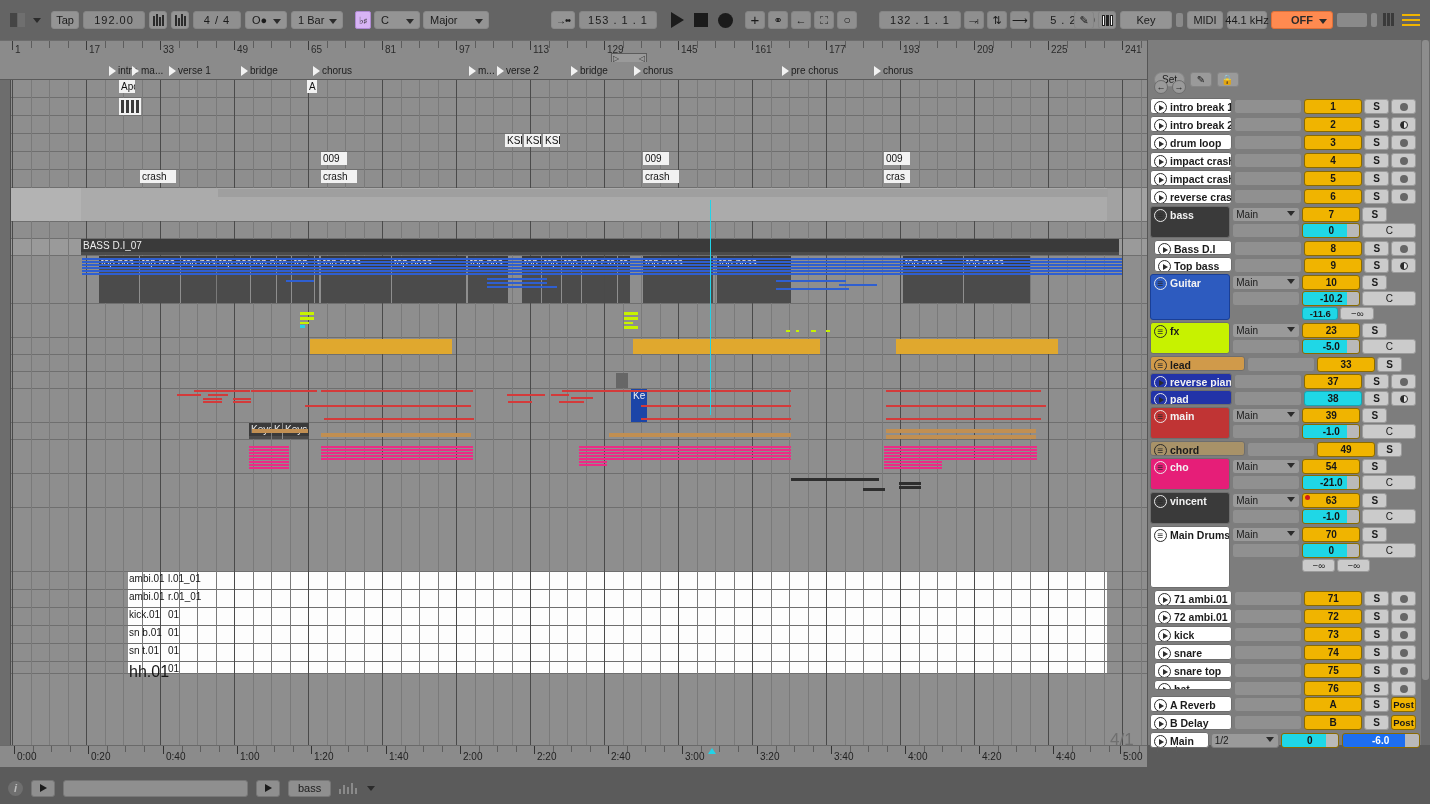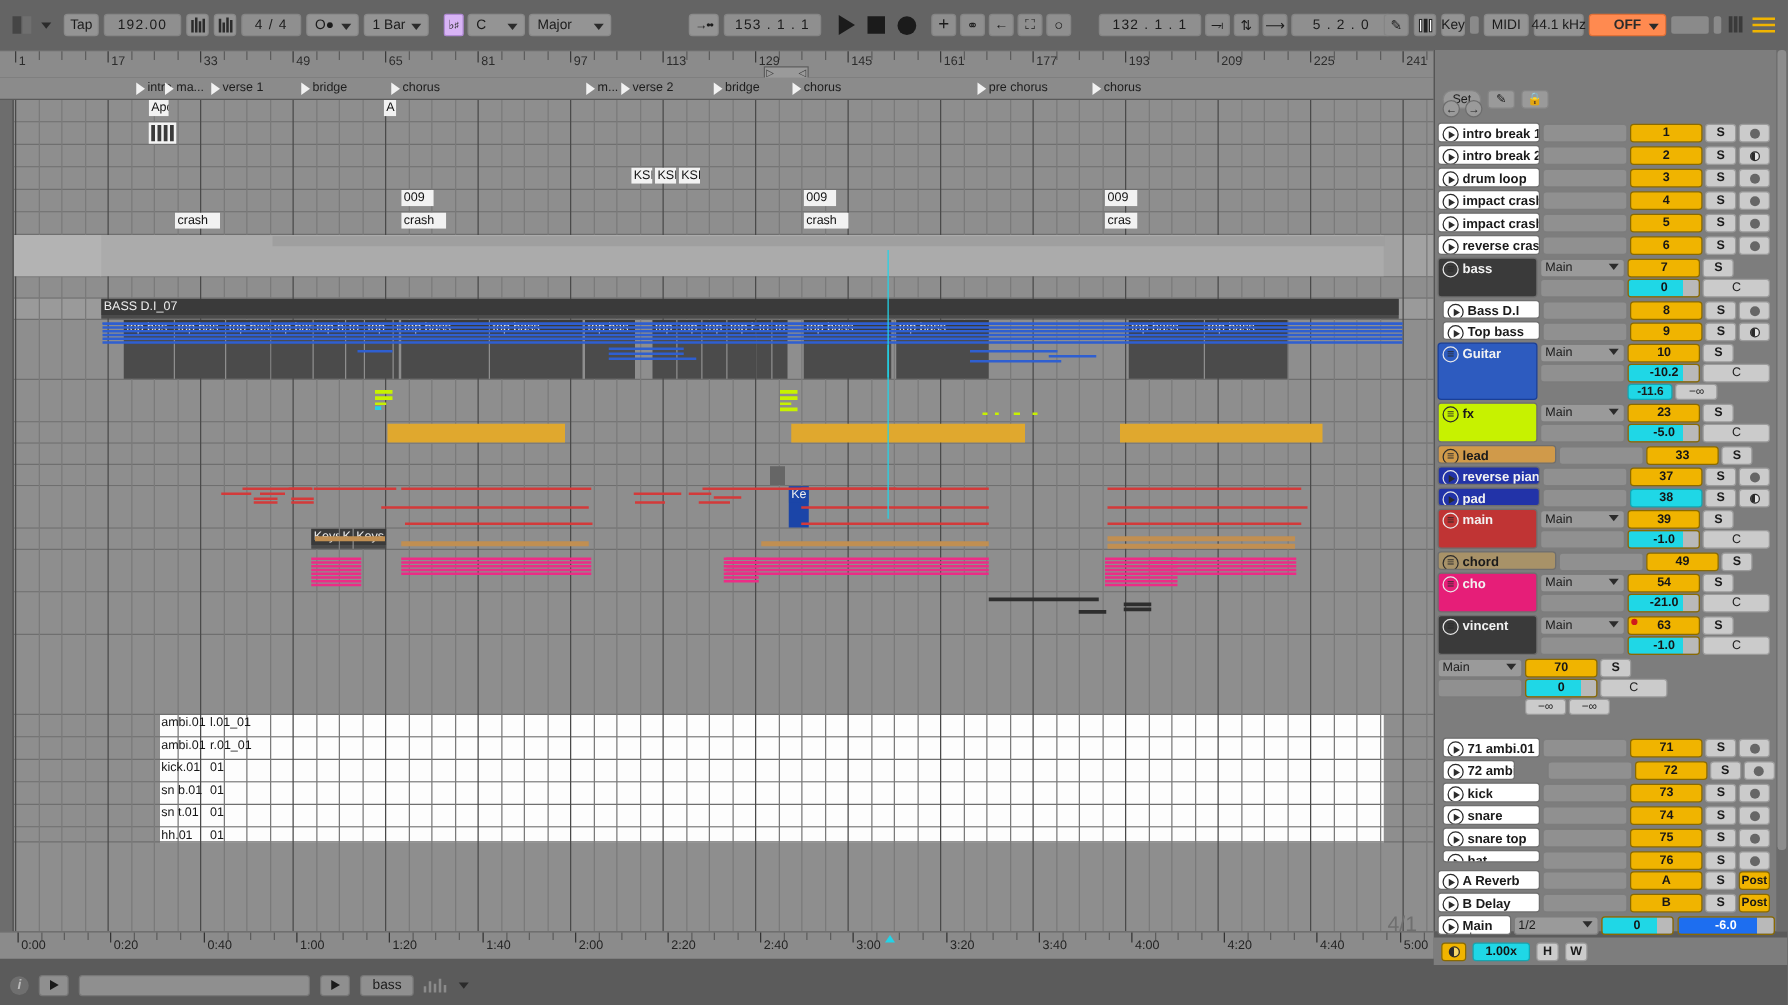--- a/index.html
+++ b/index.html
@@ -390,21 +390,21 @@
     <div class="sq-btn">
           <span style="font-size:11px;">✎</span>
         </div>
     <div class="sq-btn btn-yellow" style="width:18px;">
       <span style="display:flex;gap:1px;">
             <i style="display:block;width:3px;height:11px;background:#fff;border:0.5px solid #222;"></i>
             <i style="display:block;width:3px;height:11px;background:#222;"></i>
             <i style="display:block;width:3px;height:11px;background:#fff;border:0.5px solid #222;"></i>
           </span>
     </div>
-    <div class="ctl" style="width:19px;">Key</div>
+    <div class="ctl" style="width:52px;">Key</div>
     <div style="width:7px;height:14px;background:#8a8a8a;border-radius:2px;"></div>
     <div class="ctl" style="width:36px;">MIDI</div>
     <div class="ctl" style="width:40px;">44.1 kHz</div>
     <div class="off-badge ctl-dd" style="width:62px;">OFF</div>
     <div style="width:30px;height:14px;background:#8a8a8a;border-radius:2px;"></div>
     <div style="width:6px;height:14px;background:#8a8a8a;border-radius:2px;"></div>
     <span class="metro-ico" style="margin-left:2px;">
           <i style="height:13px;width:3px;background:#3a3a3a"></i>
           <i style="height:13px;width:3px;background:#3a3a3a"></i>
           <i style="height:13px;width:3px;background:#3a3a3a"></i>
@@ -786,21 +786,21 @@
         <div style="position: absolute; left: 129px; top: 493px; font-size: 10px; color: rgb(21, 21, 21);">ambi.01</div>
         <div style="position: absolute; left: 168px; top: 493px; font-size: 10px; color: rgb(21, 21, 21);">l.01_01</div>
         <div style="position: absolute; left: 129px; top: 511px; font-size: 10px; color: rgb(21, 21, 21);">ambi.01</div>
         <div style="position: absolute; left: 168px; top: 511px; font-size: 10px; color: rgb(21, 21, 21);">r.01_01</div>
         <div style="position: absolute; left: 129px; top: 529px; font-size: 10px; color: rgb(21, 21, 21);">kick.01</div>
         <div style="position: absolute; left: 168px; top: 529px; font-size: 10px; color: rgb(21, 21, 21);">01</div>
         <div style="position: absolute; left: 129px; top: 547px; font-size: 10px; color: rgb(21, 21, 21);">sn b.01</div>
         <div style="position: absolute; left: 168px; top: 547px; font-size: 10px; color: rgb(21, 21, 21);">01</div>
         <div style="position: absolute; left: 129px; top: 565px; font-size: 10px; color: rgb(21, 21, 21);">sn t.01</div>
         <div style="position: absolute; left: 168px; top: 565px; font-size: 10px; color: rgb(21, 21, 21);">01</div>
-        <div style="position: absolute; left: 129px; top: 583px; font-size: 10px; color: rgb(21, 21, 21);">hh.01</div>
+        <div style="position: absolute; left: 129px; top: 583px; font-size: 16px; color: rgb(21, 21, 21);">hh.01</div>
         <div style="position: absolute; left: 168px; top: 583px; font-size: 10px; color: rgb(21, 21, 21);">01</div>
       </div>
   <div id="note-layer">
         <div style="position: absolute; left: 82px; top: 178px; width: 1040px; height: 2px; background: rgb(47, 95, 208);"></div>
         <div style="position: absolute; left: 82px; top: 181px; width: 1040px; height: 2px; background: rgb(47, 95, 208);"></div>
         <div style="position: absolute; left: 82px; top: 184px; width: 1040px; height: 2px; background: rgb(47, 95, 208);"></div>
         <div style="position: absolute; left: 82px; top: 187px; width: 1040px; height: 2px; background: rgb(47, 95, 208);"></div>
         <div style="position: absolute; left: 82px; top: 190px; width: 1040px; height: 2px; background: rgb(47, 95, 208);"></div>
         <div style="position: absolute; left: 82px; top: 193px; width: 1040px; height: 2px; background: rgb(47, 95, 208);"></div>
         <div style="position: absolute; left: 82px; top: 178px; width: 1040px; height: 1px; background: rgb(47, 95, 208);"></div>
@@ -1282,20 +1282,24 @@
               <div class="tnum cyanhalf" style="color: rgb(20, 20, 20);">-1.0</div>
               <div class="tcbtn">C</div>
             </div>
           </div>
           <div class="tmeter">
             <i></i>
             <i></i>
           </div>
         </div>
         <div class="trow" style="top: 486px; height: 64px;">
+          <div class="tname" style="height: 62px; background: rgb(255, 255, 255);">
+            <span class="tbullet grp"></span>
+            <span class="lbl">Main Drums</span>
+          </div>
           <div style="display: flex; flex-direction: column;">
             <div style="display: flex;">
               <div class="tio">Main<span class="cv"></span></div>
               <div class="tnum">70</div>
               <div class="tsolo">S</div>
             </div>
             <div style="display: flex;">
               <div class="tio empty"></div>
               <div class="tnum cyanhalf" style="color: rgb(20, 20, 20);">0</div>
               <div class="tcbtn">C</div>
@@ -1328,21 +1332,21 @@
           <div class="tmeter">
             <i></i>
             <i></i>
           </div>
         </div>
         <div class="trow" style="top: 568px; height: 18px;">
           <div class="tname" style="height: 16px; background: rgb(255, 255, 255); width: 92px; margin-left: 6px;">
             <span class="tbullet play"></span>
             <span class="lbl">72 ambi.01 r.</span>
           </div>
-          <div style="display: flex; flex-direction: column; padding-left: 24px;">
+          <div style="display: flex; flex-direction: column;">
             <div style="display: flex;">
               <div class="tio empty"></div>
               <div class="tnum">72</div>
               <div class="tsolo">S</div>
               <div class="tarm">
                 <span class="dot"></span>
               </div>
             </div>
           </div>
           <div class="tmeter">
@@ -1567,28 +1571,20 @@
         <div class="tr-lbl" style="left: 905px;">4:00</div>
         <div class="tr-lbl" style="left: 979px;">4:20</div>
         <div class="tr-lbl" style="left: 1053px;">4:40</div>
         <div class="tr-lbl" style="left: 1120px;">5:00</div>
       </div>
   <div style="position:absolute;left:708px;top:2px;width:0;height:0;border-left:4px solid transparent;border-right:4px solid transparent;border-bottom:6px solid #22d3e8;"></div>
 </div>
 
 <div class="sig-badge">4/1</div>
 
-<div class="zoom-bar">
-  <div style="width:20px;height:15px;background:#f0b400;border:1px solid #8a6a00;border-radius:3px;display:flex;align-items:center;justify-content:center;">
-    <span style="display:block;width:9px;height:9px;border-radius:50%;background:linear-gradient(90deg,#2b2b2b 0 50%,#f7d76a 50% 100%);border:1px solid #2b2b2b;"></span>
-  </div>
-  <div style="width:46px;height:15px;background:#1fd7e6;border:1px solid #16a5b0;border-radius:3px;display:flex;align-items:center;justify-content:center;font-size:10px;font-weight:bold;color:#141414;">1.00x</div>
-  <div style="width:18px;height:15px;background:#cbcbcb;border:1px solid #9b9b9b;border-radius:3px;display:flex;align-items:center;justify-content:center;font-size:10px;font-weight:bold;">H</div>
-  <div style="width:18px;height:15px;background:#cbcbcb;border:1px solid #9b9b9b;border-radius:3px;display:flex;align-items:center;justify-content:center;font-size:10px;font-weight:bold;">W</div>
-</div>
 
 <div class="statusbar">
   <div class="info-circ">i</div>
   <div class="sb-play">
         <span style="width:0;height:0;border-top:4px solid transparent;border-bottom:4px solid transparent;border-left:7px solid #1b1b1b;"></span>
       </div>
   <div class="sb-field"></div>
   <div class="sb-play">
         <span style="width:0;height:0;border-top:4px solid transparent;border-bottom:4px solid transparent;border-left:7px solid #1b1b1b;"></span>
       </div>

